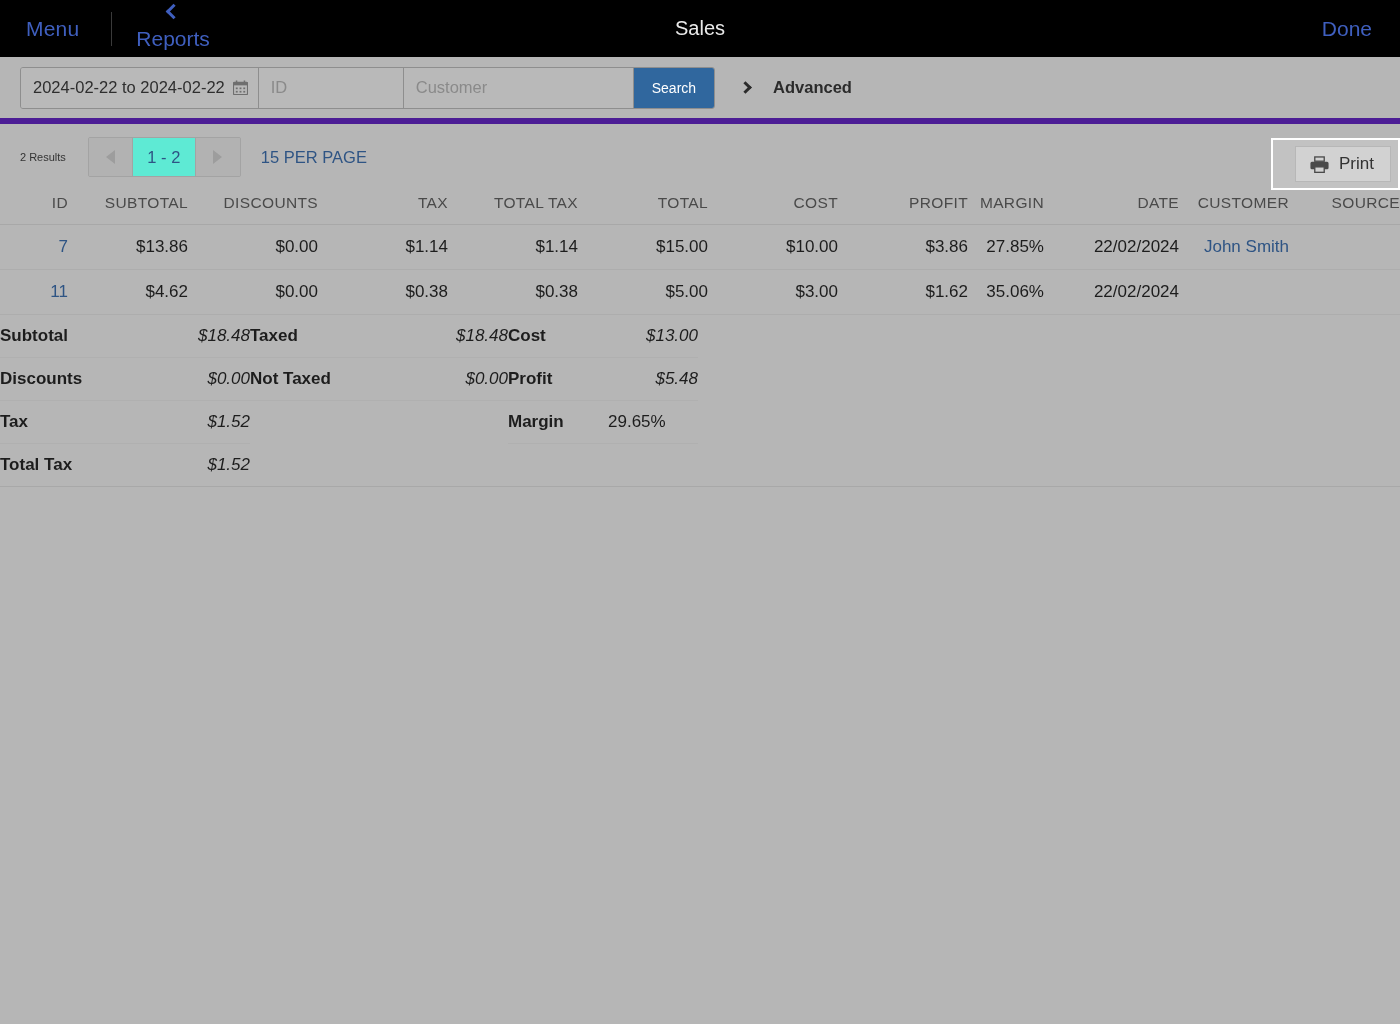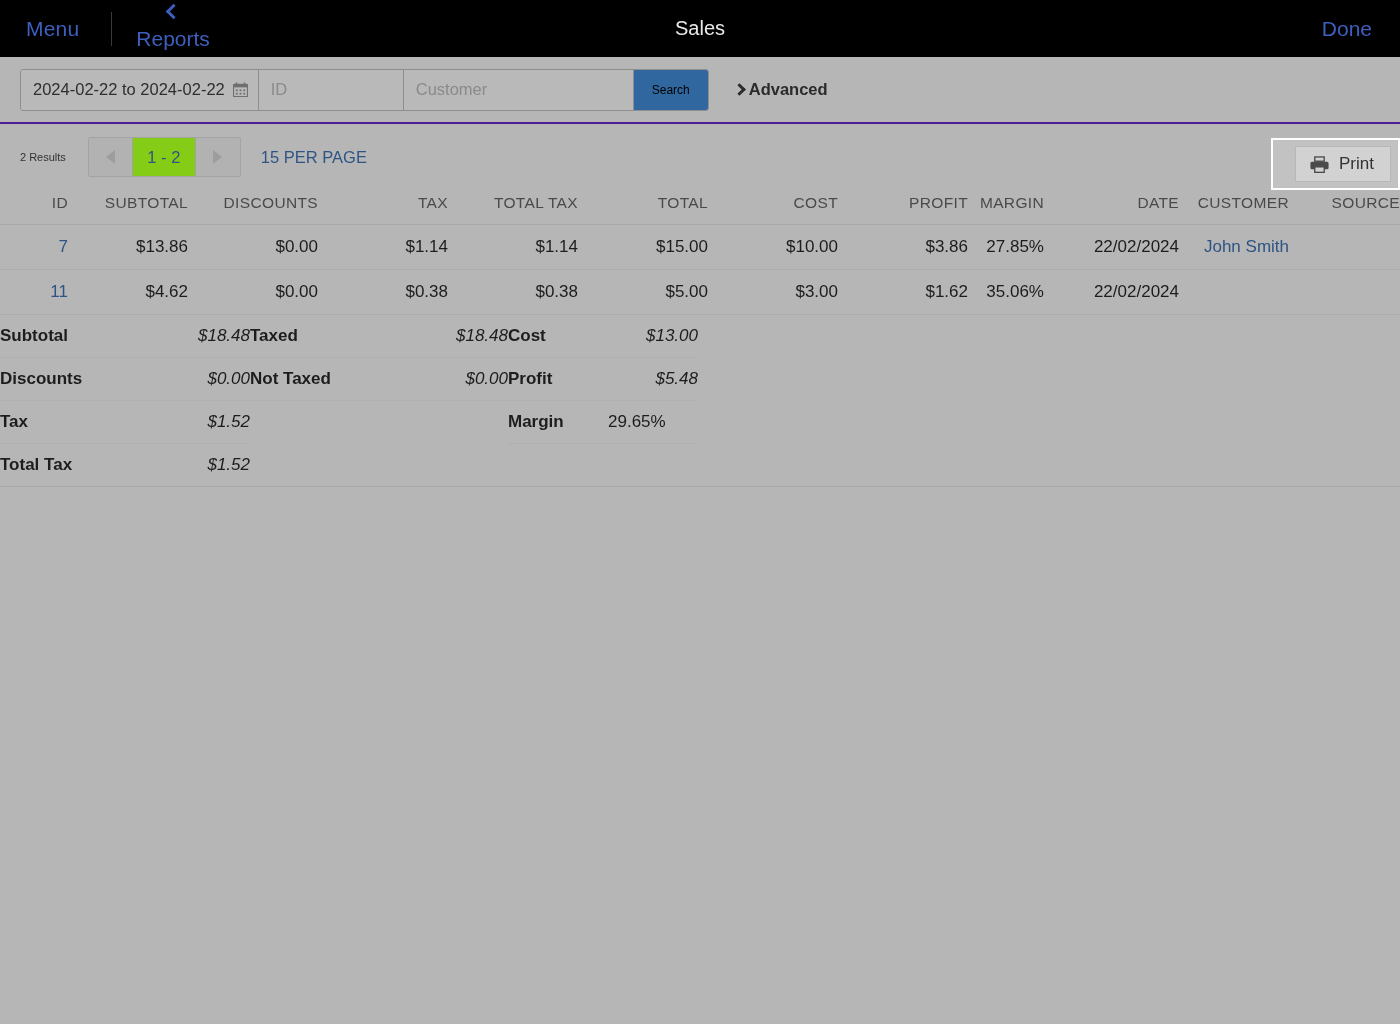--- a/index.html
+++ b/index.html
@@ -60,21 +60,21 @@
     font-size: 21px;
     padding-right: 6px;
   }
 
   
   .searchbar {
     height: 67px;
     display: flex;
     align-items: center;
     padding: 0 20px;
-    border-bottom: 2px solid #4c1d95;
+    border-bottom: 6px solid #4c1d95;
   }
   .search-group {
     display: flex;
     align-items: stretch;
     height: 42px;
     border: 1px solid #8e8e8e;
     border-radius: 3px;
     overflow: hidden;
     background: #b9b9b9;
   }
@@ -95,29 +95,29 @@
     font-size: 16.5px;
     color: #2e2e2e;
     padding: 0 12px;
     border-right: 1px solid #8e8e8e;
   }
   .field::placeholder { color: #8a8a8a; }
   .field-id { width: 145px; }
   .field-cust { width: 230px; }
   .search-btn {
     background: #30679e;
-    color: #000000;
-    font-size: 12px;
+    color: #ffffff;
+    font-size: 14px;
     font-family: "Liberation Sans", sans-serif;
     border: none;
     padding: 0 18px;
     cursor: pointer;
   }
   .advanced {
-    display: flex; align-items: center; gap: 5px;
+    display: flex; align-items: center; gap: 23px;
     margin-left: 26px;
     font-size: 16.5px;
     color: #2b2b2b;
     font-weight: bold;
   }
   .chev-right {
     display: inline-block;
     width: 9px; height: 9px;
     border-right: 3px solid #2b2b2b;
     border-top: 3px solid #2b2b2b;
@@ -143,21 +143,21 @@
   .pg-btn {
     width: 44px;
     display: flex; align-items: center; justify-content: center;
     background: #b2b2b2;
     border-right: 1px solid #a3a3a3;
   }
   .pg-btn:last-child { border-right: none; }
   .pg-cur {
     min-width: 63px;
     display: flex; align-items: center; justify-content: center;
-    background: #84cc16;
+    background: #5eead4;
     color: #2e5484;
     font-size: 16.5px;
     border-right: 1px solid #a3a3a3;
   }
   .tri-l {
     width: 0; height: 0;
     border-top: 7px solid transparent;
     border-bottom: 7px solid transparent;
     border-right: 9px solid #9d9d9d;
   }

